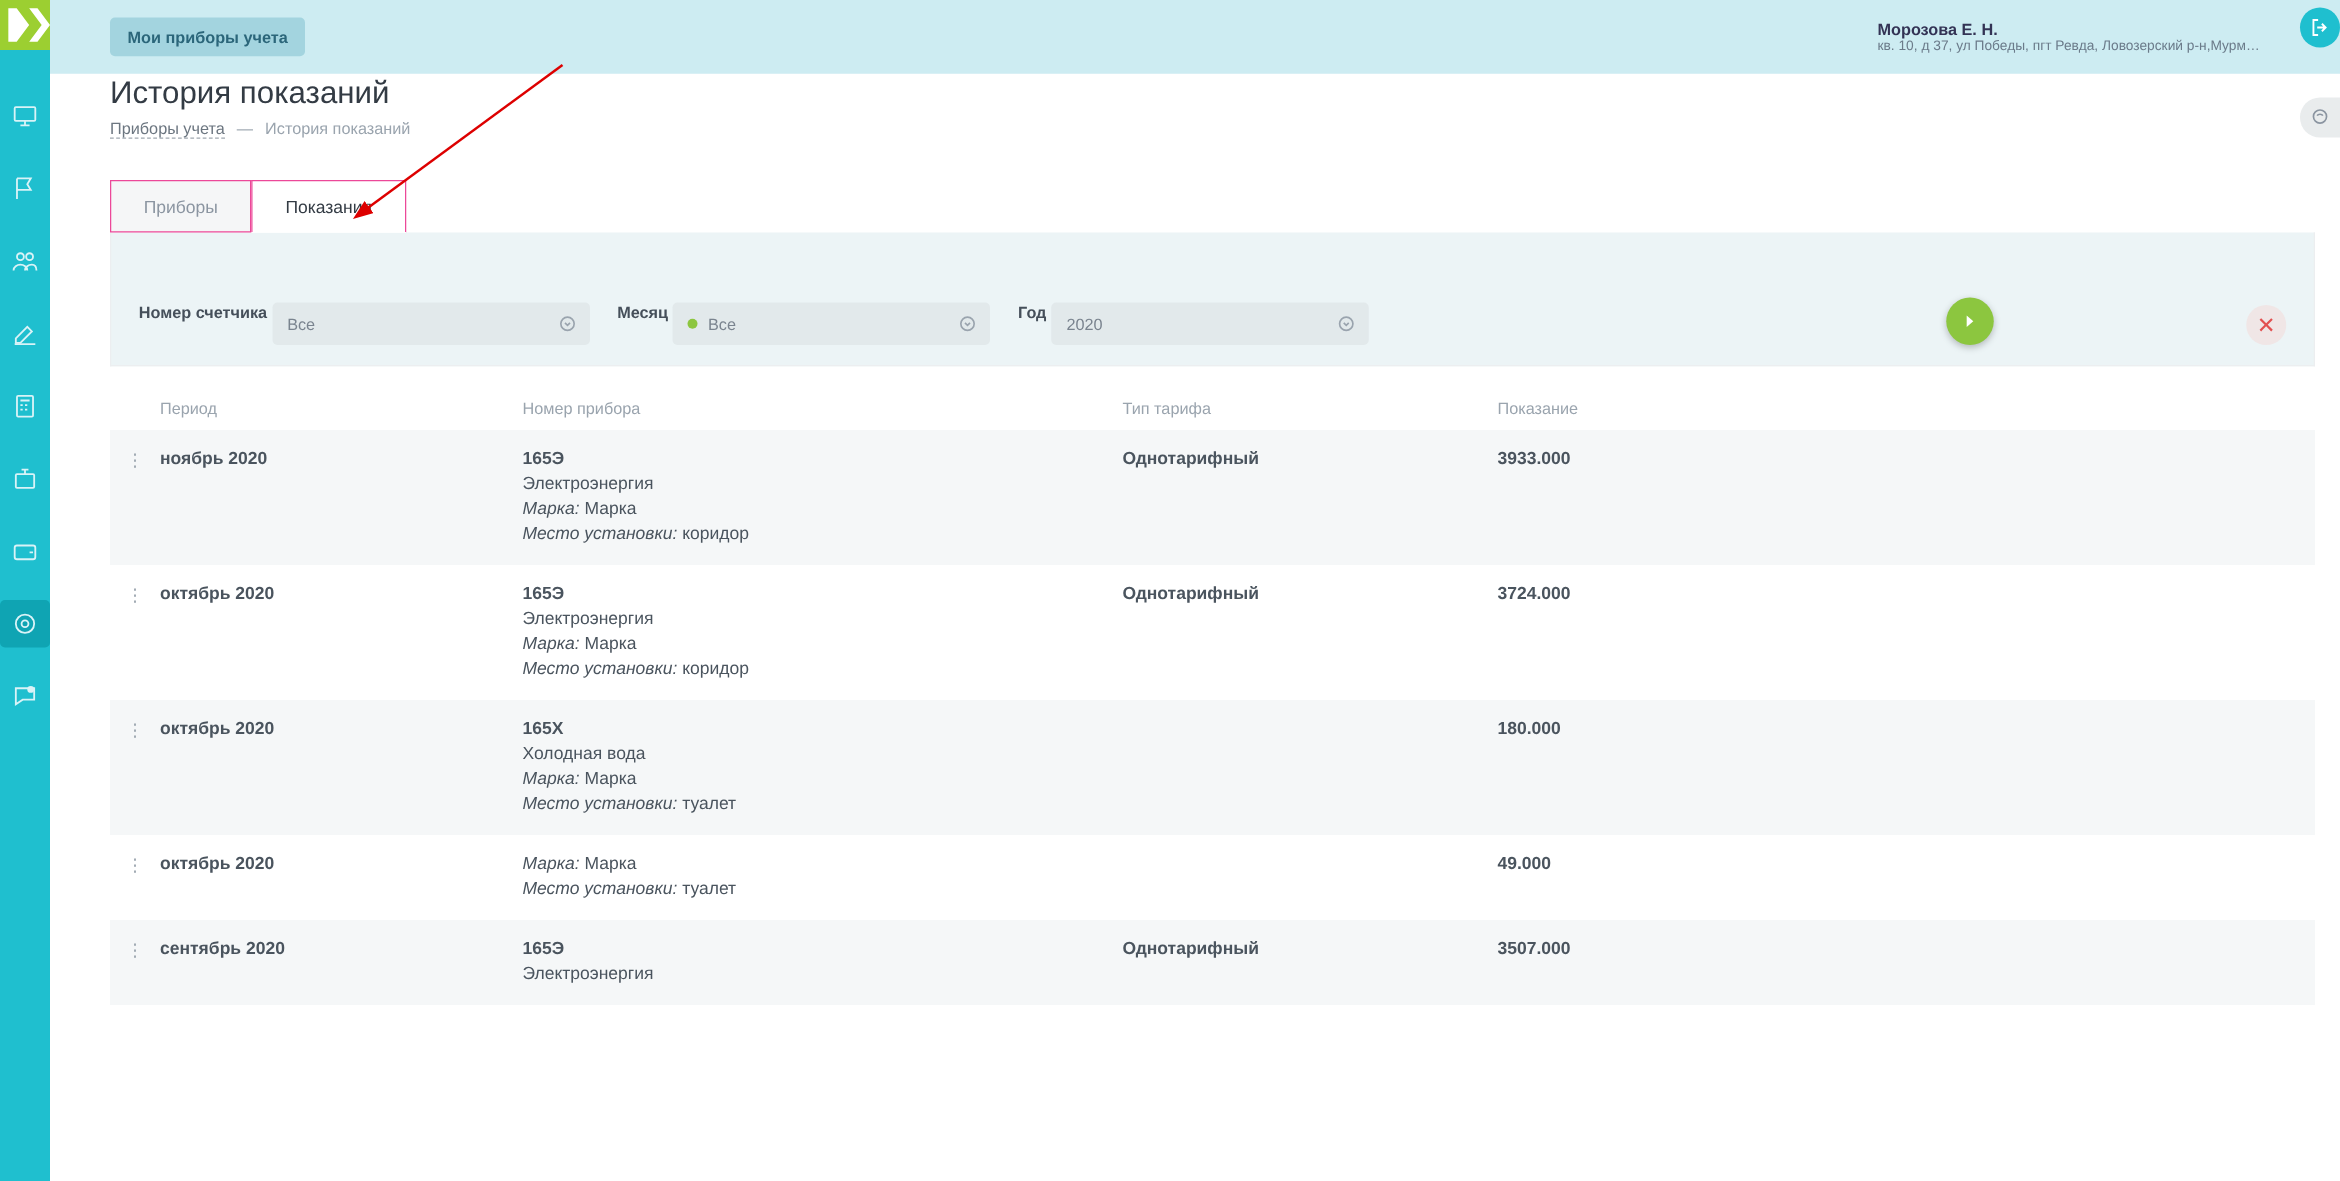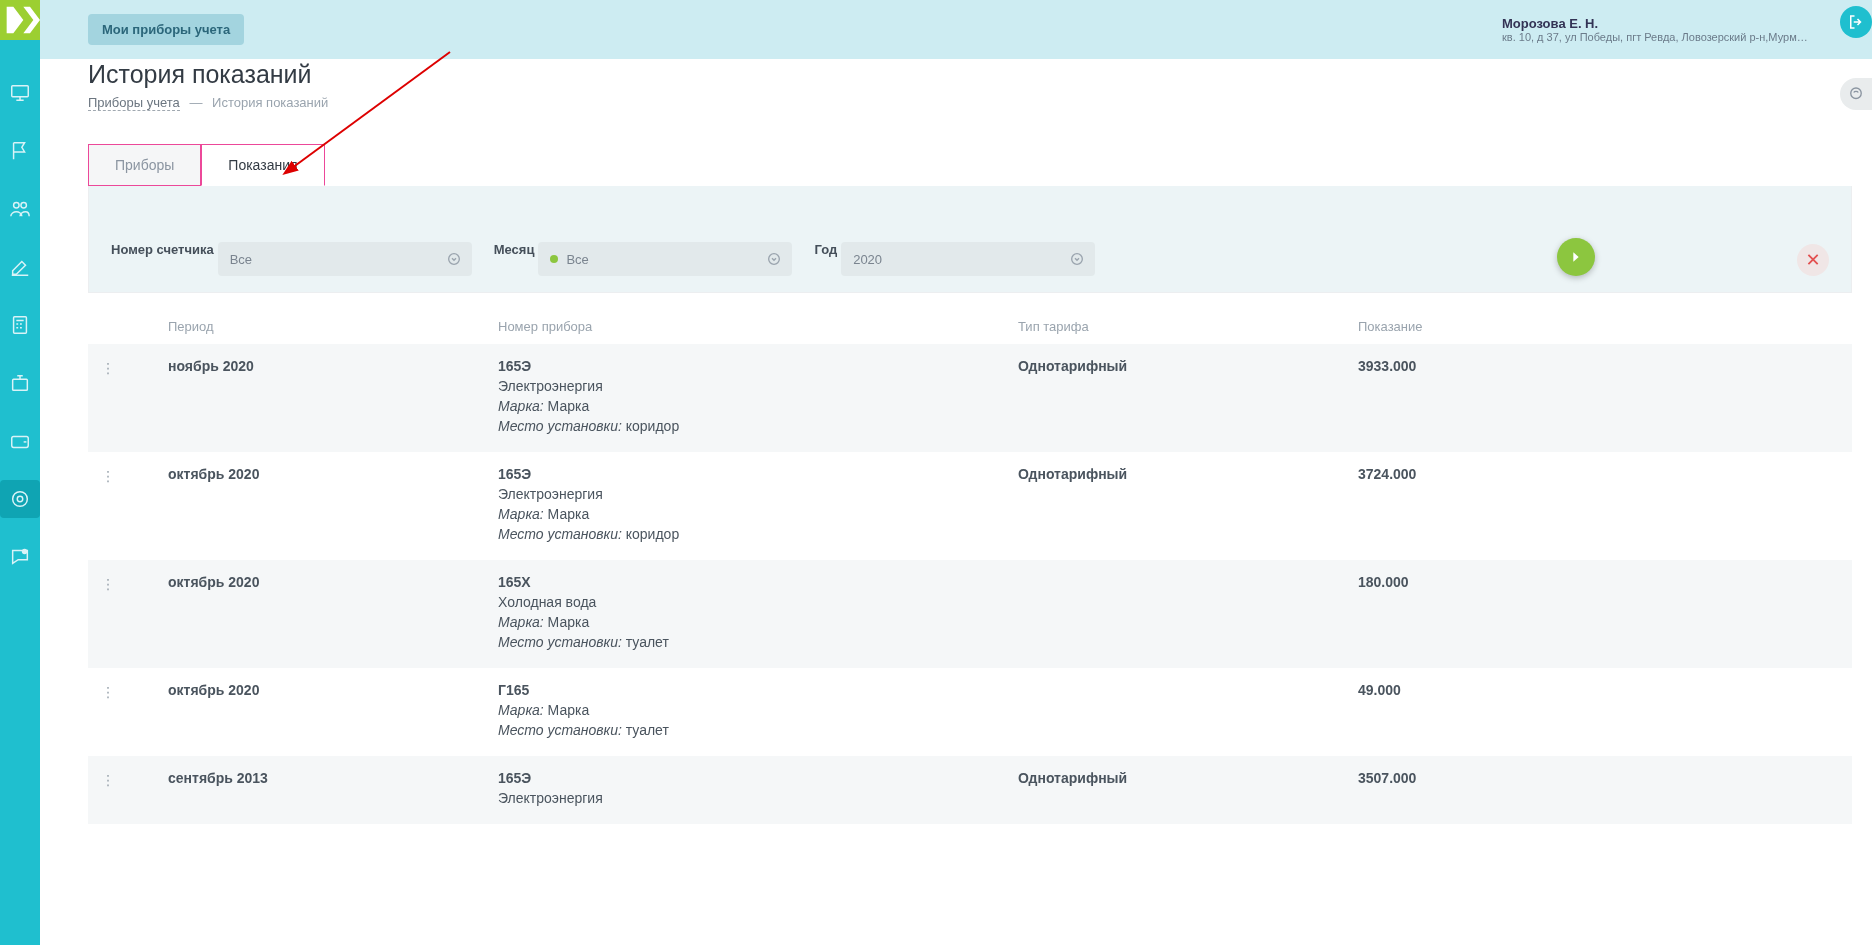--- a/index.html
+++ b/index.html
@@ -32,21 +32,21 @@
   .filter-group { display: flex; gap: 4px; margin-top: 40px; }
   .filter-label { font-size: 13px; font-weight: 600; color: #454f5a; margin-bottom: 2px; }
   .select-box { background: #e2e9eb; border-radius: 4px; width: 254px; height: 34px; display: flex; align-items: center; padding: 0 12px; color: #7a848f; font-size: 13px; cursor: pointer; position: relative; }
   .select-box .chev { position: absolute; right: 10px; width: 16px; height: 16px; }
   .select-box .dot { width: 8px; height: 8px; background: #8cc63f; border-radius: 50%; margin-right: 8px; display: inline-block; }
   .go-btn { margin-left: auto; width: 38px; height: 38px; background: #8cc63f; border-radius: 50%; display: flex; align-items: center; justify-content: center; cursor: pointer; box-shadow: 0 2px 6px rgba(0,0,0,.25); }
   .go-btn svg { width: 16px; height: 16px; fill: #fff; }
   .clear-btn { width: 32px; height: 32px; background: #f0e6e6; border-radius: 50%; display: flex; align-items: center; justify-content: center; cursor: pointer; margin-left: 180px; color: #e25050; font-size: 18px; }
 
   .table { margin-top: 20px; }
-  .thead, .trow { display: grid; grid-template-columns: 40px 290px 480px 300px 280px; align-items: start; gap: 40px; }
+  .thead, .trow { display: grid; grid-template-columns: 40px 290px 480px 300px 280px; align-items: start; }
   .thead { color: #9aa4ae; font-size: 13px; padding: 6px 0 10px; }
   .thead > div { padding-left: 0; }
   .trow { padding: 14px 0; font-size: 14px; color: #4a545e; }
   .trow.alt { background: #f5f7f8; }
   .trow .menu-dots { display:flex; justify-content:center; cursor:pointer; color:#9aa4ae; padding-top:2px;}
   .period { font-weight: 600; }
   .device-lines div { margin-bottom: 4px; }
   .device-lines .num { font-weight: 600; }
   .device-lines .lbl { font-style: italic; }
   .device-lines .val { font-style: normal; }
@@ -238,30 +238,29 @@
       <div><span class="lbl">Марка:</span> <span class="val">Марка</span></div>
       <div><span class="lbl">Место установки:</span> <span class="val">туалет</span></div>
     </div>
     <div class="tariff"></div>
     <div class="reading">180.000</div>
         </div>
         <div class="trow">
     <div class="menu-dots">⋮</div>
     <div class="period">октябрь 2020</div>
     <div class="device-lines">
-      <div class="num">Г165</div>
       <div><span class="lbl">Марка:</span> <span class="val">Марка</span></div>
       <div><span class="lbl">Место установки:</span> <span class="val">туалет</span></div>
     </div>
     <div class="tariff"></div>
     <div class="reading">49.000</div>
         </div>
         <div class="trow alt">
     <div class="menu-dots">⋮</div>
-    <div class="period">сентябрь 2013</div>
+    <div class="period">сентябрь 2020</div>
     <div class="device-lines">
       <div class="num">165Э</div>
       <div>Электроэнергия</div>
 
     </div>
     <div class="tariff">Однотарифный</div>
     <div class="reading">3507.000</div>
         </div>
       </div>
   </div>

